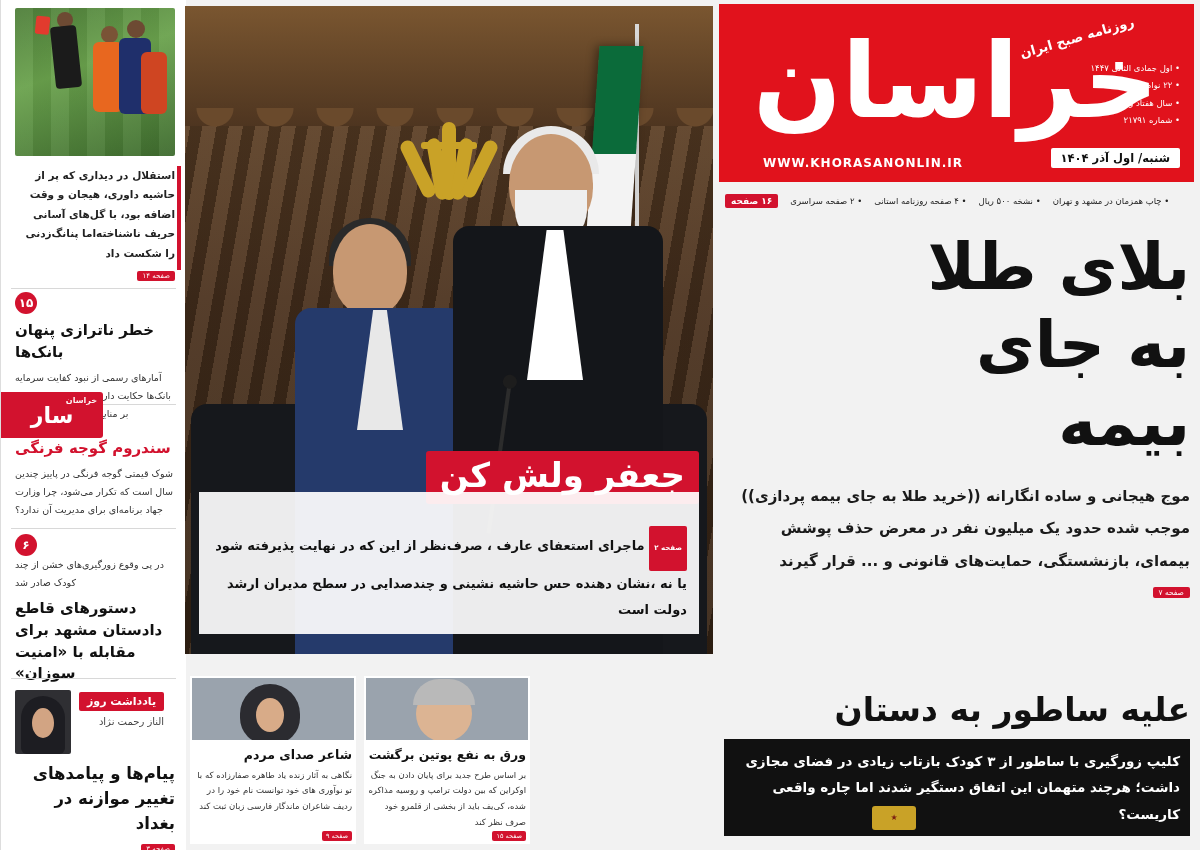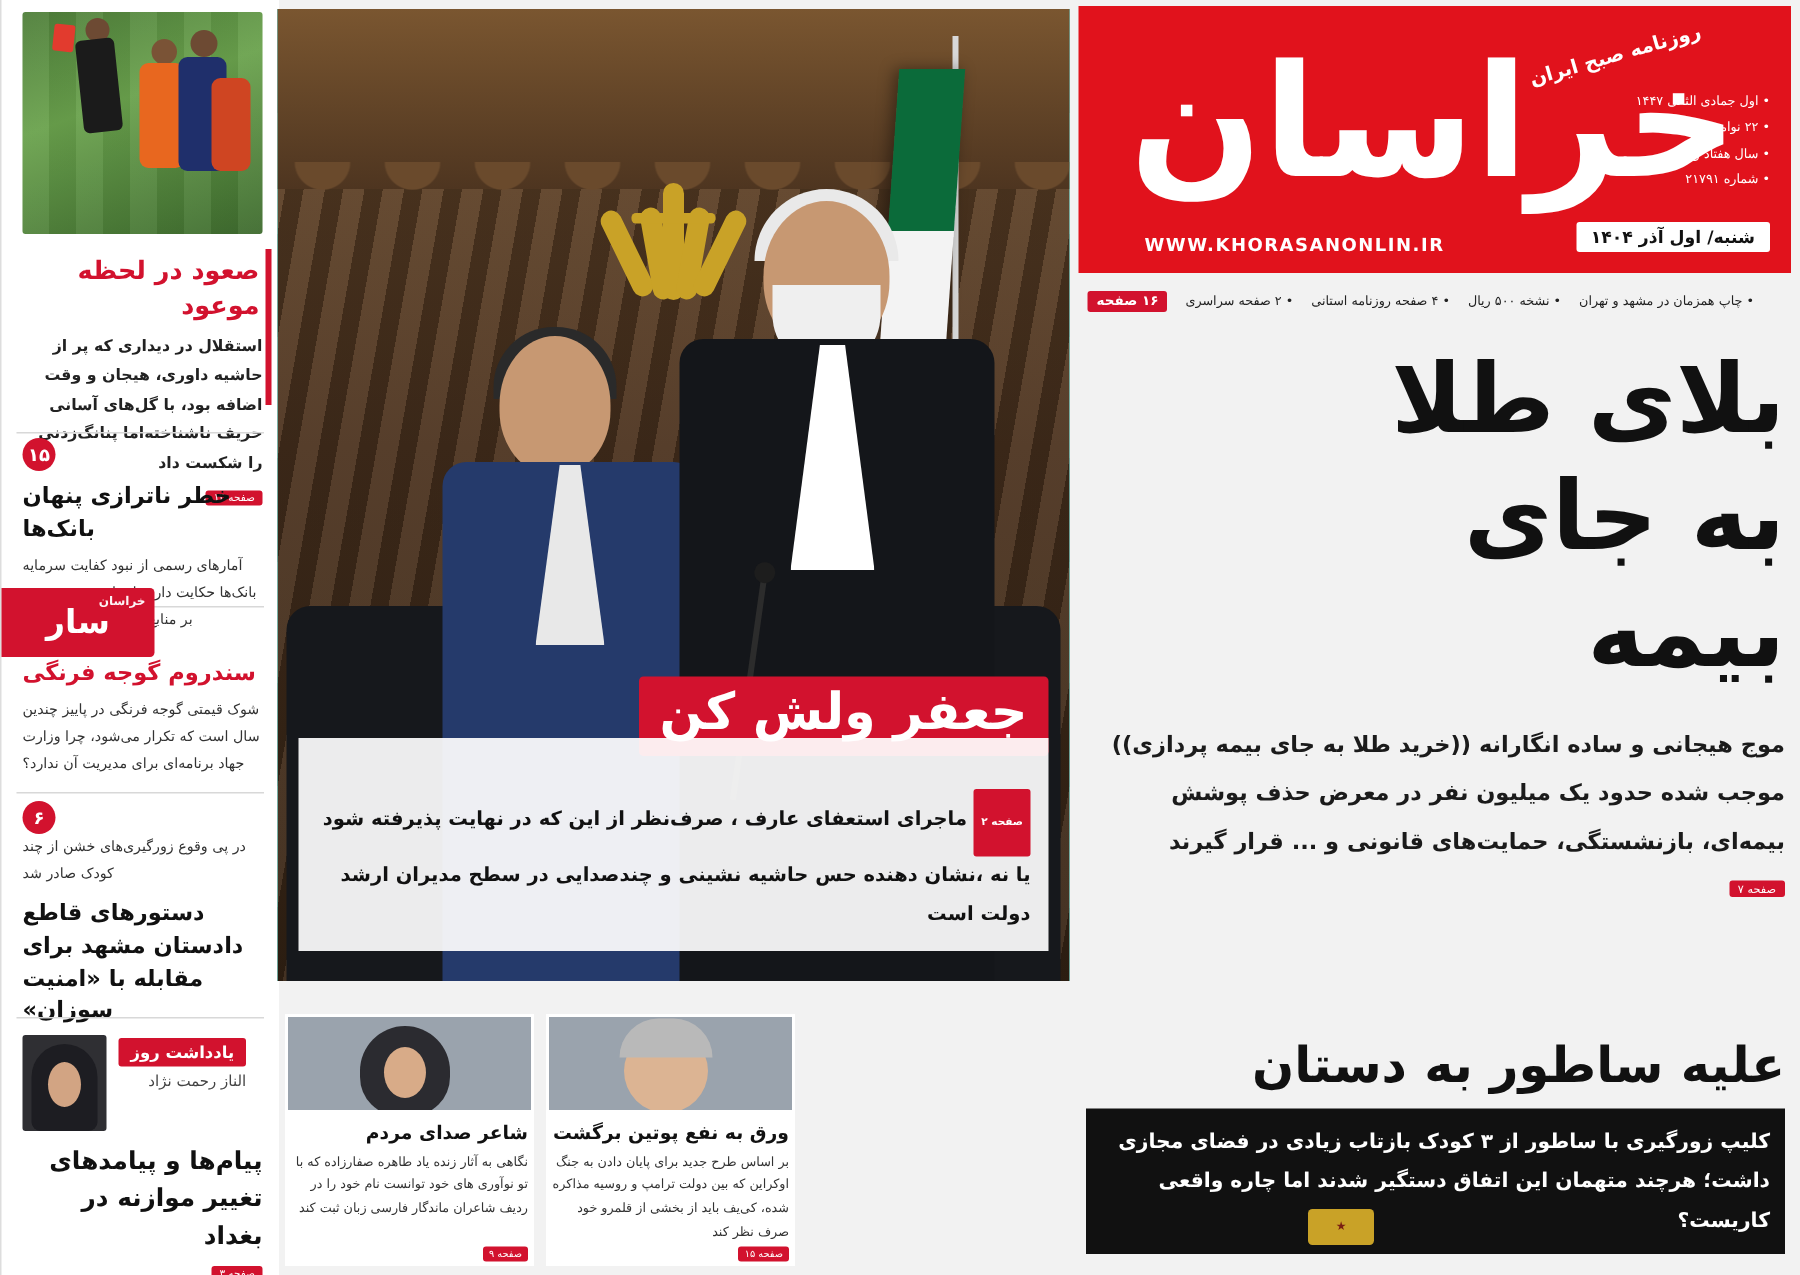--- a/index.html
+++ b/index.html
@@ -47,21 +47,21 @@
 
   .author-box{position:absolute;left:14px;top:690px;width:160px;}
   .author-photo{width:56px;height:64px;background:#2f2f33;border-radius:2px;position:relative;overflow:hidden;}
   .author-photo .scarf{position:absolute;left:6px;top:6px;width:44px;height:58px;border-radius:22px 22px 6px 6px;background:#1d1d22;}
   .author-photo .face2{position:absolute;left:17px;top:18px;width:22px;height:30px;border-radius:50%;background:#d2a483;}
   .yad{background:#d2122e;color:#fff;font-size:11px;font-weight:bold;padding:3px 8px;display:inline-block;border-radius:2px;}
   .author-name{font-size:10px;color:#444;margin-top:5px;text-align:right;}
   .author-head{font-size:16.5px;font-weight:bold;line-height:1.5;text-align:right;margin-top:8px;}
 
   
-  .main-photo{position:absolute;left:185px;top:6px;width:528px;height:648px;overflow:hidden;background:#14b8a6;}
+  .main-photo{position:absolute;left:185px;top:6px;width:528px;height:648px;overflow:hidden;background:#15803d;}
   .curtain{position:absolute;left:0;top:0;width:100%;height:100%;
     background:
       repeating-linear-gradient(100deg,rgba(0,0,0,.25) 0 12px,rgba(255,255,255,.05) 12px 26px),
       linear-gradient(180deg,#6a4a2c 0%,#4d3420 45%,#3a2717 100%);}
   .valance{position:absolute;left:0;top:0;width:100%;height:120px;
     background:linear-gradient(180deg,#7a5630,#4e3520);}
   .valance:after{content:"";position:absolute;left:0;bottom:-18px;width:100%;height:36px;
     background:radial-gradient(circle at 30px 0,#6a4a2c 18px,transparent 19px) repeat-x;background-size:60px 36px;}
   .emblem{position:absolute;left:50%;top:108px;transform:translateX(-50%);width:84px;height:86px;}
   .emblem .b{position:absolute;bottom:0;width:14px;height:62px;background:#c9a227;border-radius:7px;}
@@ -153,21 +153,20 @@
       <div class="ref"></div>
       <div class="p1head"></div>
       <div class="p1"></div>
       <div class="p2head"></div>
       <div class="p2"></div>
       <div class="p3"></div>
     </div>
 
     <div class="side-red-box">
       <div class="redbar"></div>
-      <div class="side-red-title">صعود در لحظه موعود</div>
       <div class="side-red-body">استقلال در دیداری که پر از حاشیه داوری، هیجان و وقت اضافه بود، با گل‌های آسانی حریف ناشناخته‌اما پنانگ‌زدنی را شکست داد</div>
       <span class="tag">صفحه ۱۴</span>
     </div>
 
     <div class="divider" style="top:288px;"></div>
 
     <div class="side-item" style="top:292px;">
       <div style="display:flex;justify-content:flex-end;">
         <div class="num-badge">۱۵</div>
       </div>

